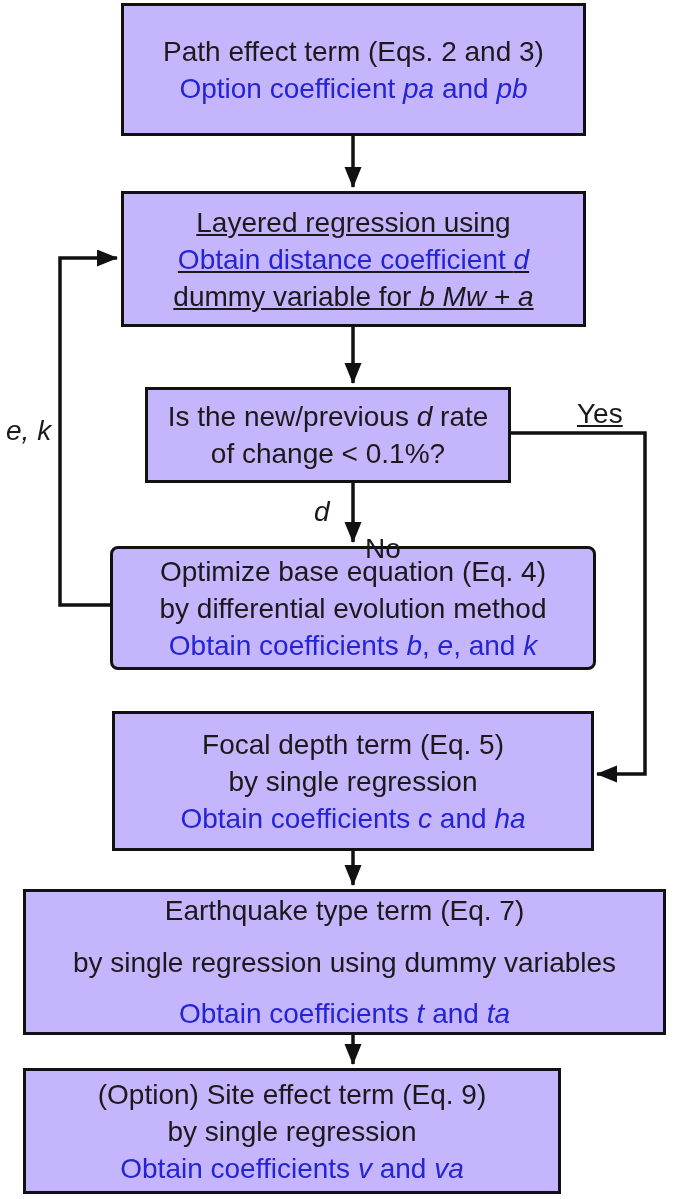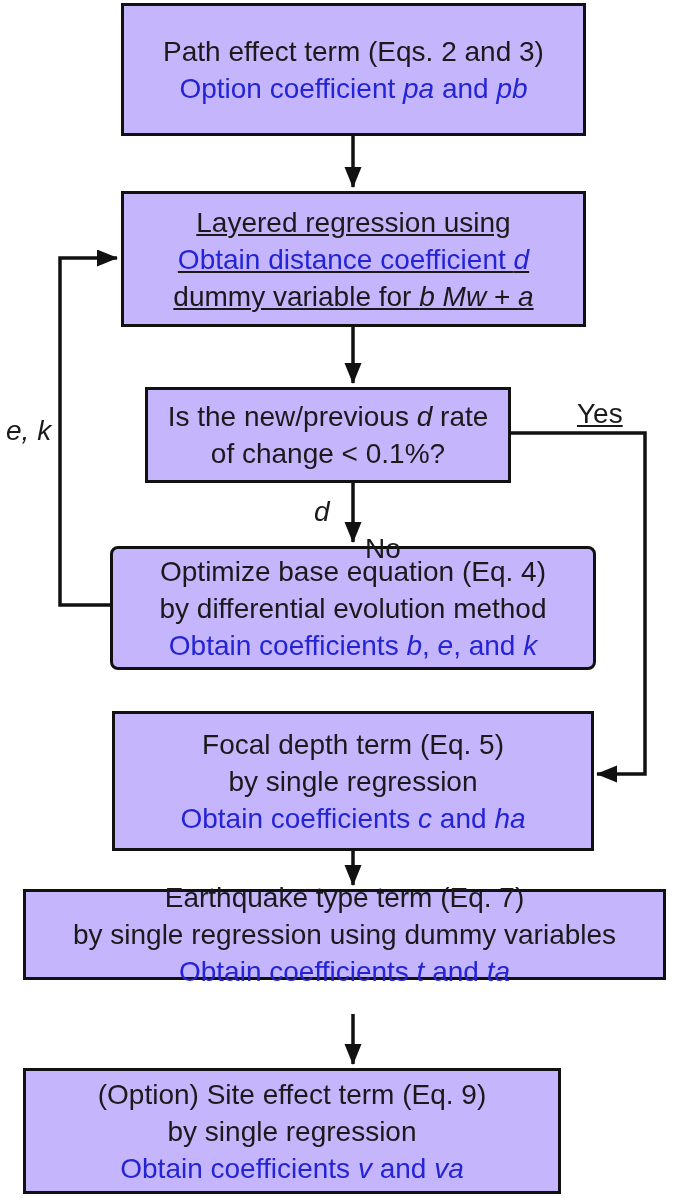--- a/index.html
+++ b/index.html
@@ -62,21 +62,21 @@
   <div class="box" style="left:110px; top:546px;  width:486px; height:124px;border-radius:8px;">
       <div class="box-line"><span>Optimize base equation (Eq. 4)</span></div>
       <div class="box-line"><span>by differential evolution method</span></div>
       <div class="box-line blue"><span>Obtain coefficients </span><span class="it">b</span><span>, </span><span class="it">e</span><span>, and </span><span class="it">k</span></div>
     </div>
   <div class="box" style="left:112px; top:711px;  width:482px; height:140px;">
       <div class="box-line"><span>Focal depth term (Eq. 5)</span></div>
       <div class="box-line"><span>by single regression</span></div>
       <div class="box-line blue"><span>Obtain coefficients </span><span class="it">c</span><span> and </span><span class="it">ha</span></div>
     </div>
-  <div class="box" style="left:23px;  top:889px;  width:643px; height:91px;">
+  <div class="box" style="left:23px;  top:889px;  width:643px; height:146px;justify-content:space-between;">
       <div class="box-line"><span>Earthquake type term (Eq. 7)</span></div>
       <div class="box-line"><span>by single regression using dummy variables</span></div>
       <div class="box-line blue"><span>Obtain coefficients </span><span class="it">t</span><span> and </span><span class="it">ta</span></div>
     </div>
   <div class="box" style="left:23px;  top:1068px; width:538px; height:126px;">
       <div class="box-line"><span>(Option) Site effect term (Eq. 9)</span></div>
       <div class="box-line"><span>by single regression</span></div>
       <div class="box-line blue"><span>Obtain coefficients </span><span class="it">v</span><span> and </span><span class="it">va</span></div>
     </div>
 

